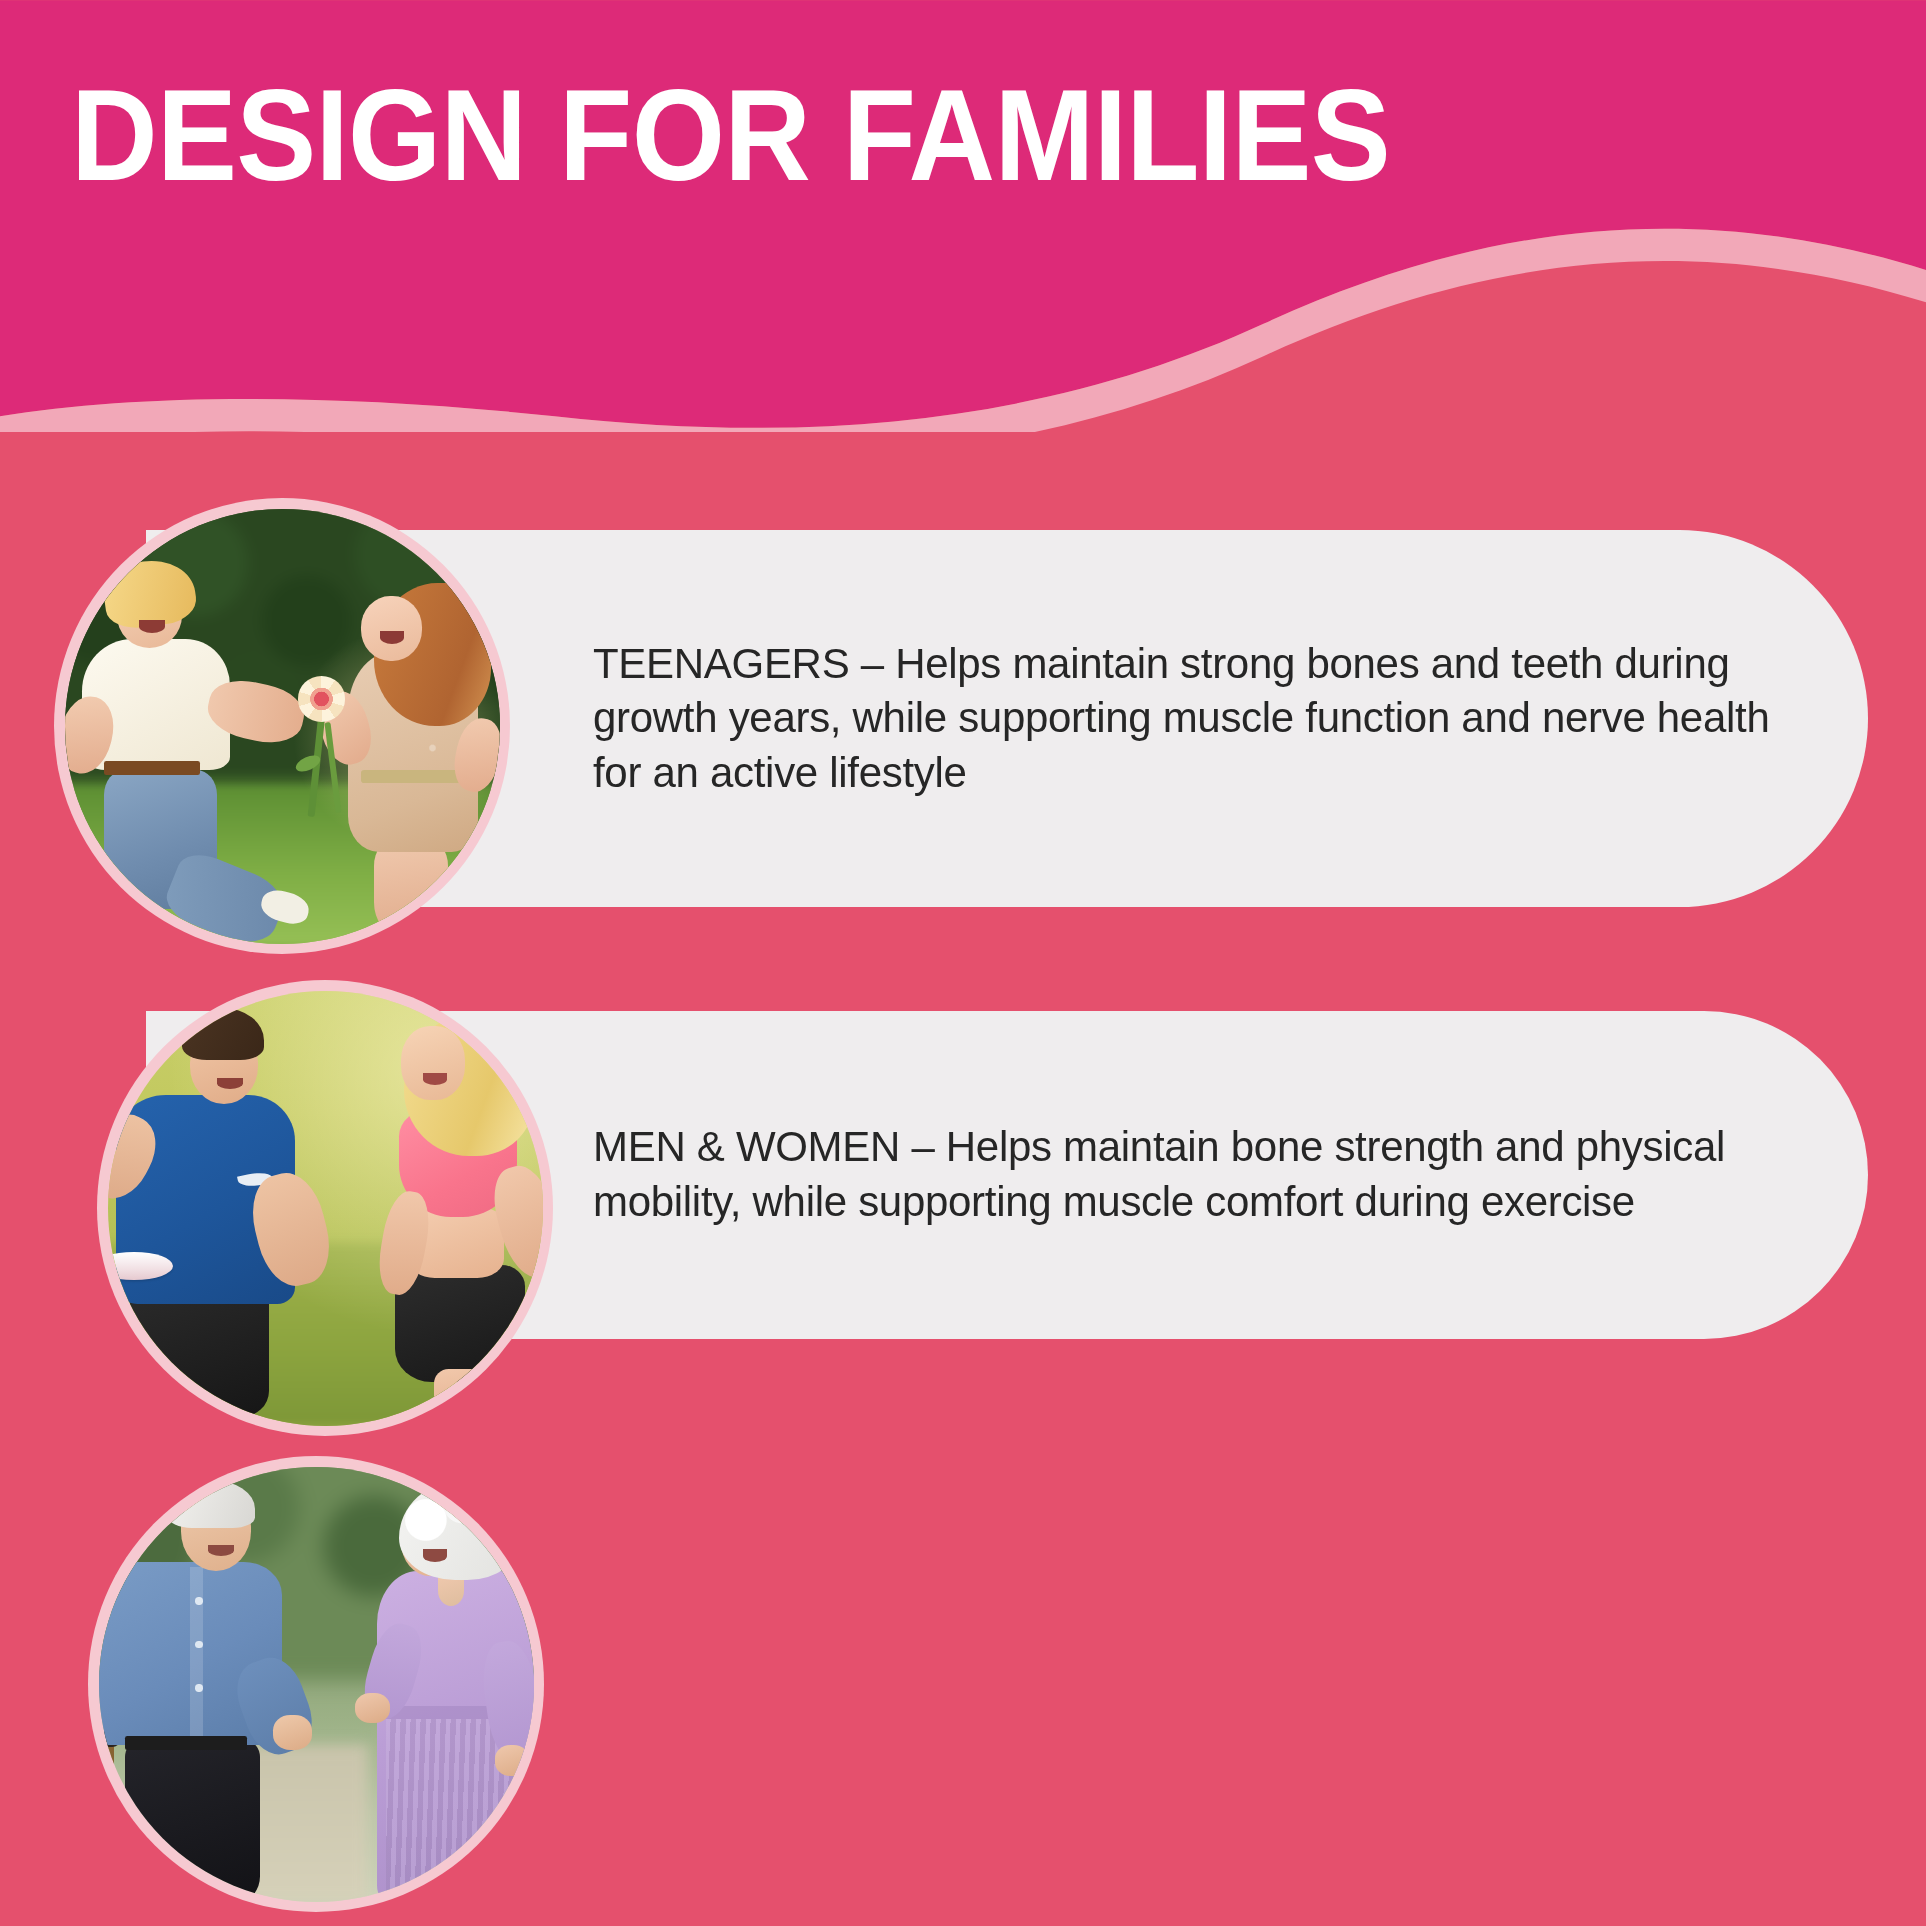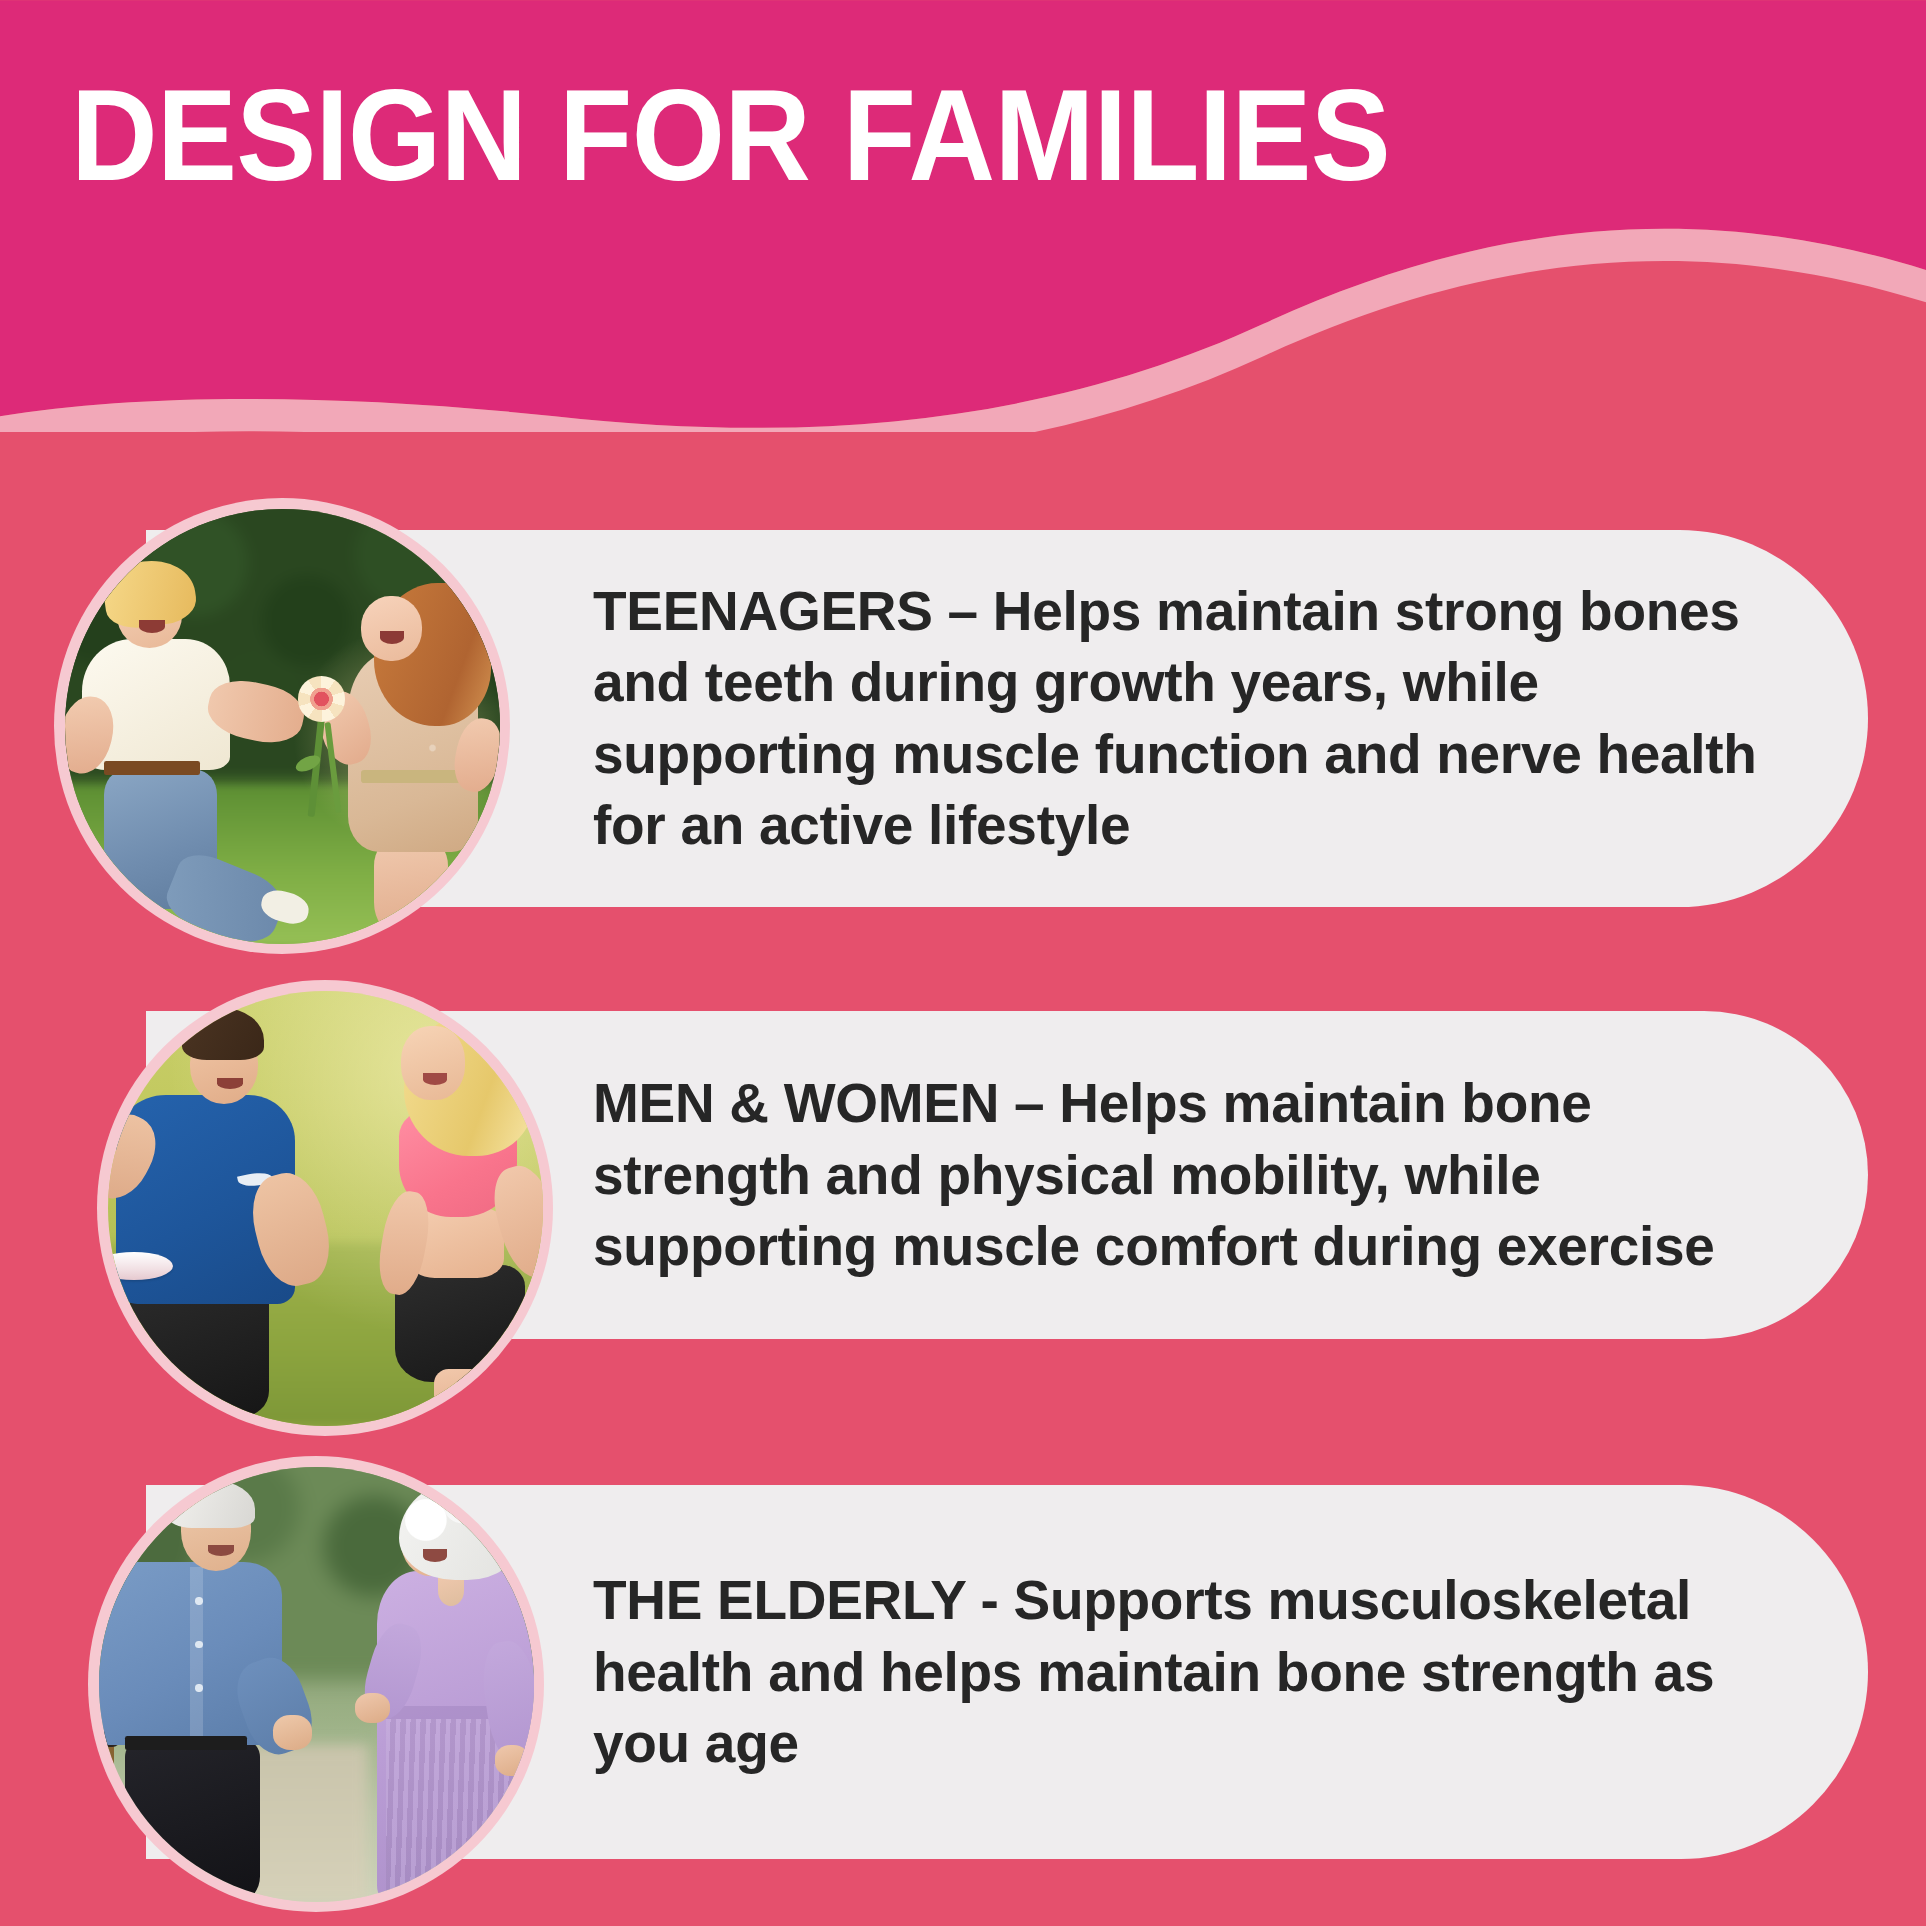--- a/index.html
+++ b/index.html
@@ -55,22 +55,22 @@
   .row.r2 .pill { border-radius:0 187px 187px 0; }
 
   .row-text {
     position:absolute;
     left:593px;
     width:1225px;
     top:50%;
     transform:translateY(-50%);
     color:#262626;
     font-family:"Liberation Sans Narrow","Liberation Sans",sans-serif;
-    font-size:55px;
-    font-weight:700;
+    font-size:42px;
+    font-weight:400;
     line-height:1.30;
     letter-spacing:-0.3px;
   }
 
   
   .photo-circle {
     position:absolute;
     width:456px; height:456px;
     border-radius:50%;
     background:#F6C9D1;
@@ -549,24 +549,20 @@
         <div class="s2-w-strap"></div>
         <div class="s2-w-armL"></div>
         <div class="s2-w-armR"></div>
         <div class="s2-w-hair"></div>
         <div class="s2-w-head"></div>
         <div class="s2-w-smile"></div>
       </div>
     </div>
   </div>
 
-  <div class="row r2">
-    <div class="pill"></div>
-    <div class="row-text">THE ELDERLY - Supports musculoskeletal health and helps maintain bone strength as you age</div>
-  </div>
   <div class="photo-circle c2">
     <div class="photo-inner">
       <div class="scene">
         <div class="s3-bg"></div>
         <div class="s3-trees"></div>
         <div class="s3-path"></div>
         <div class="s3-cane"></div>
         <div class="s3-cane-grip"></div>
         <div class="s3-m-pants"></div>
         <div class="s3-m-shirt"></div>

